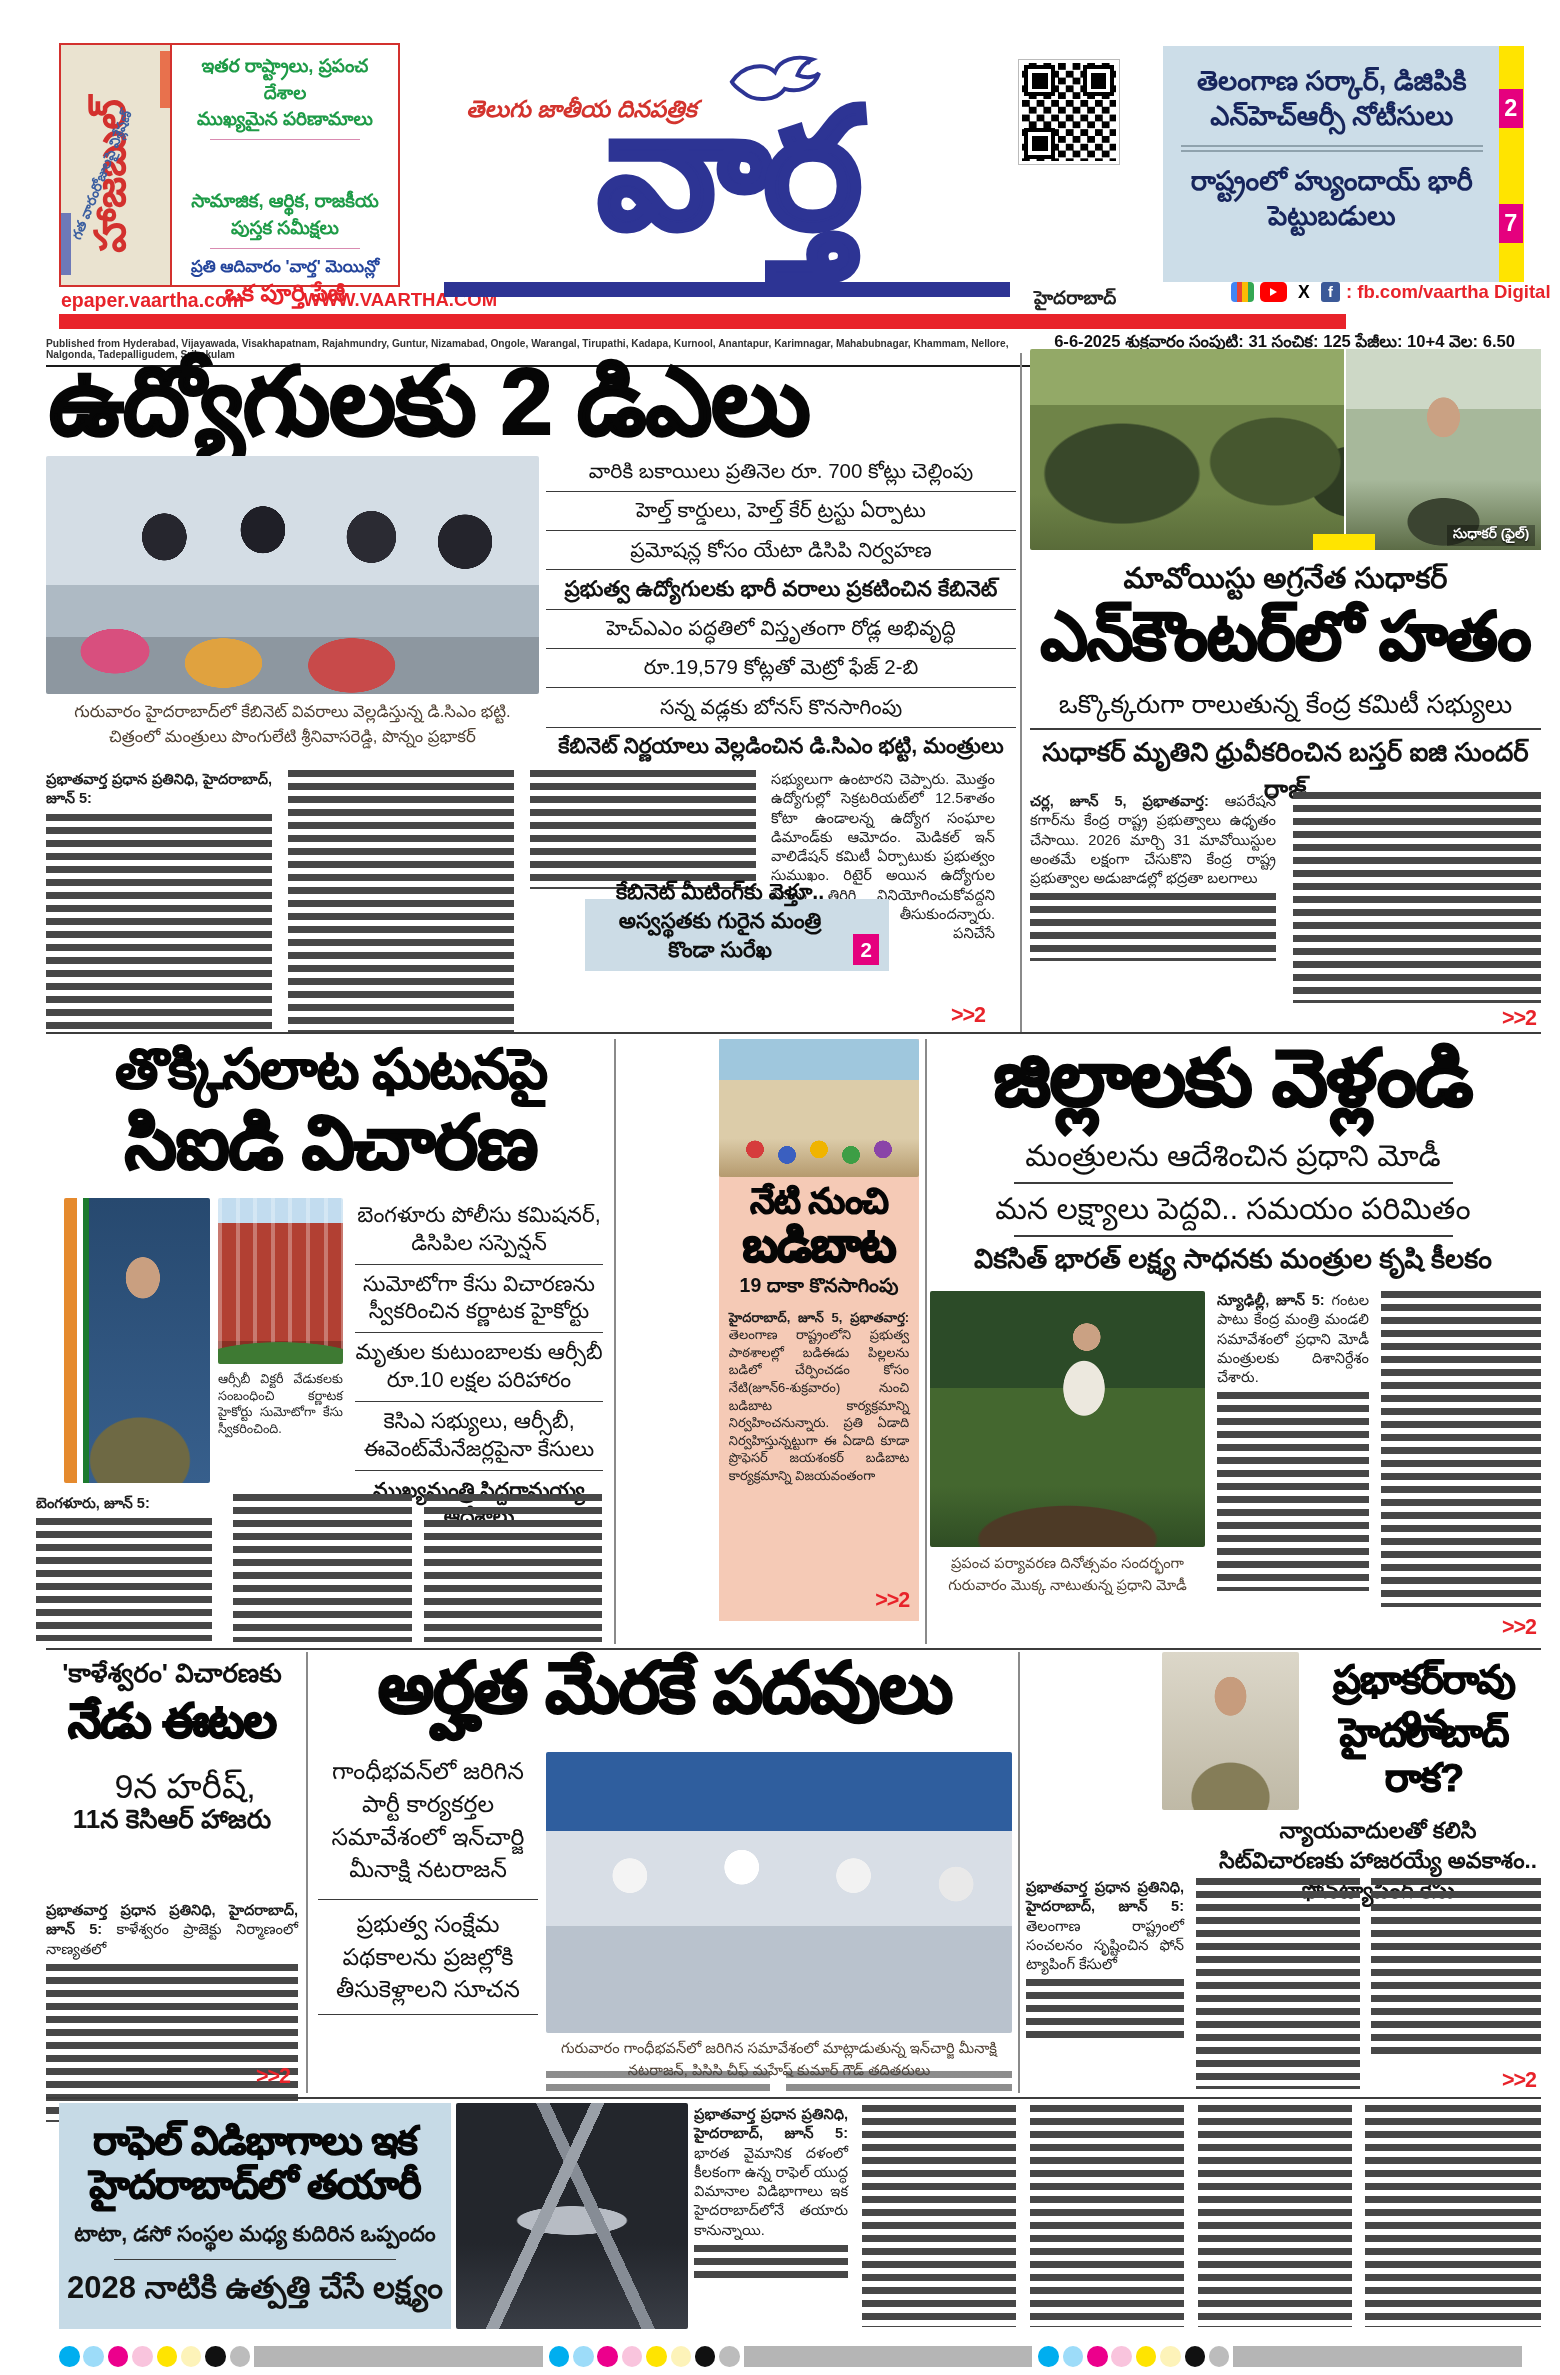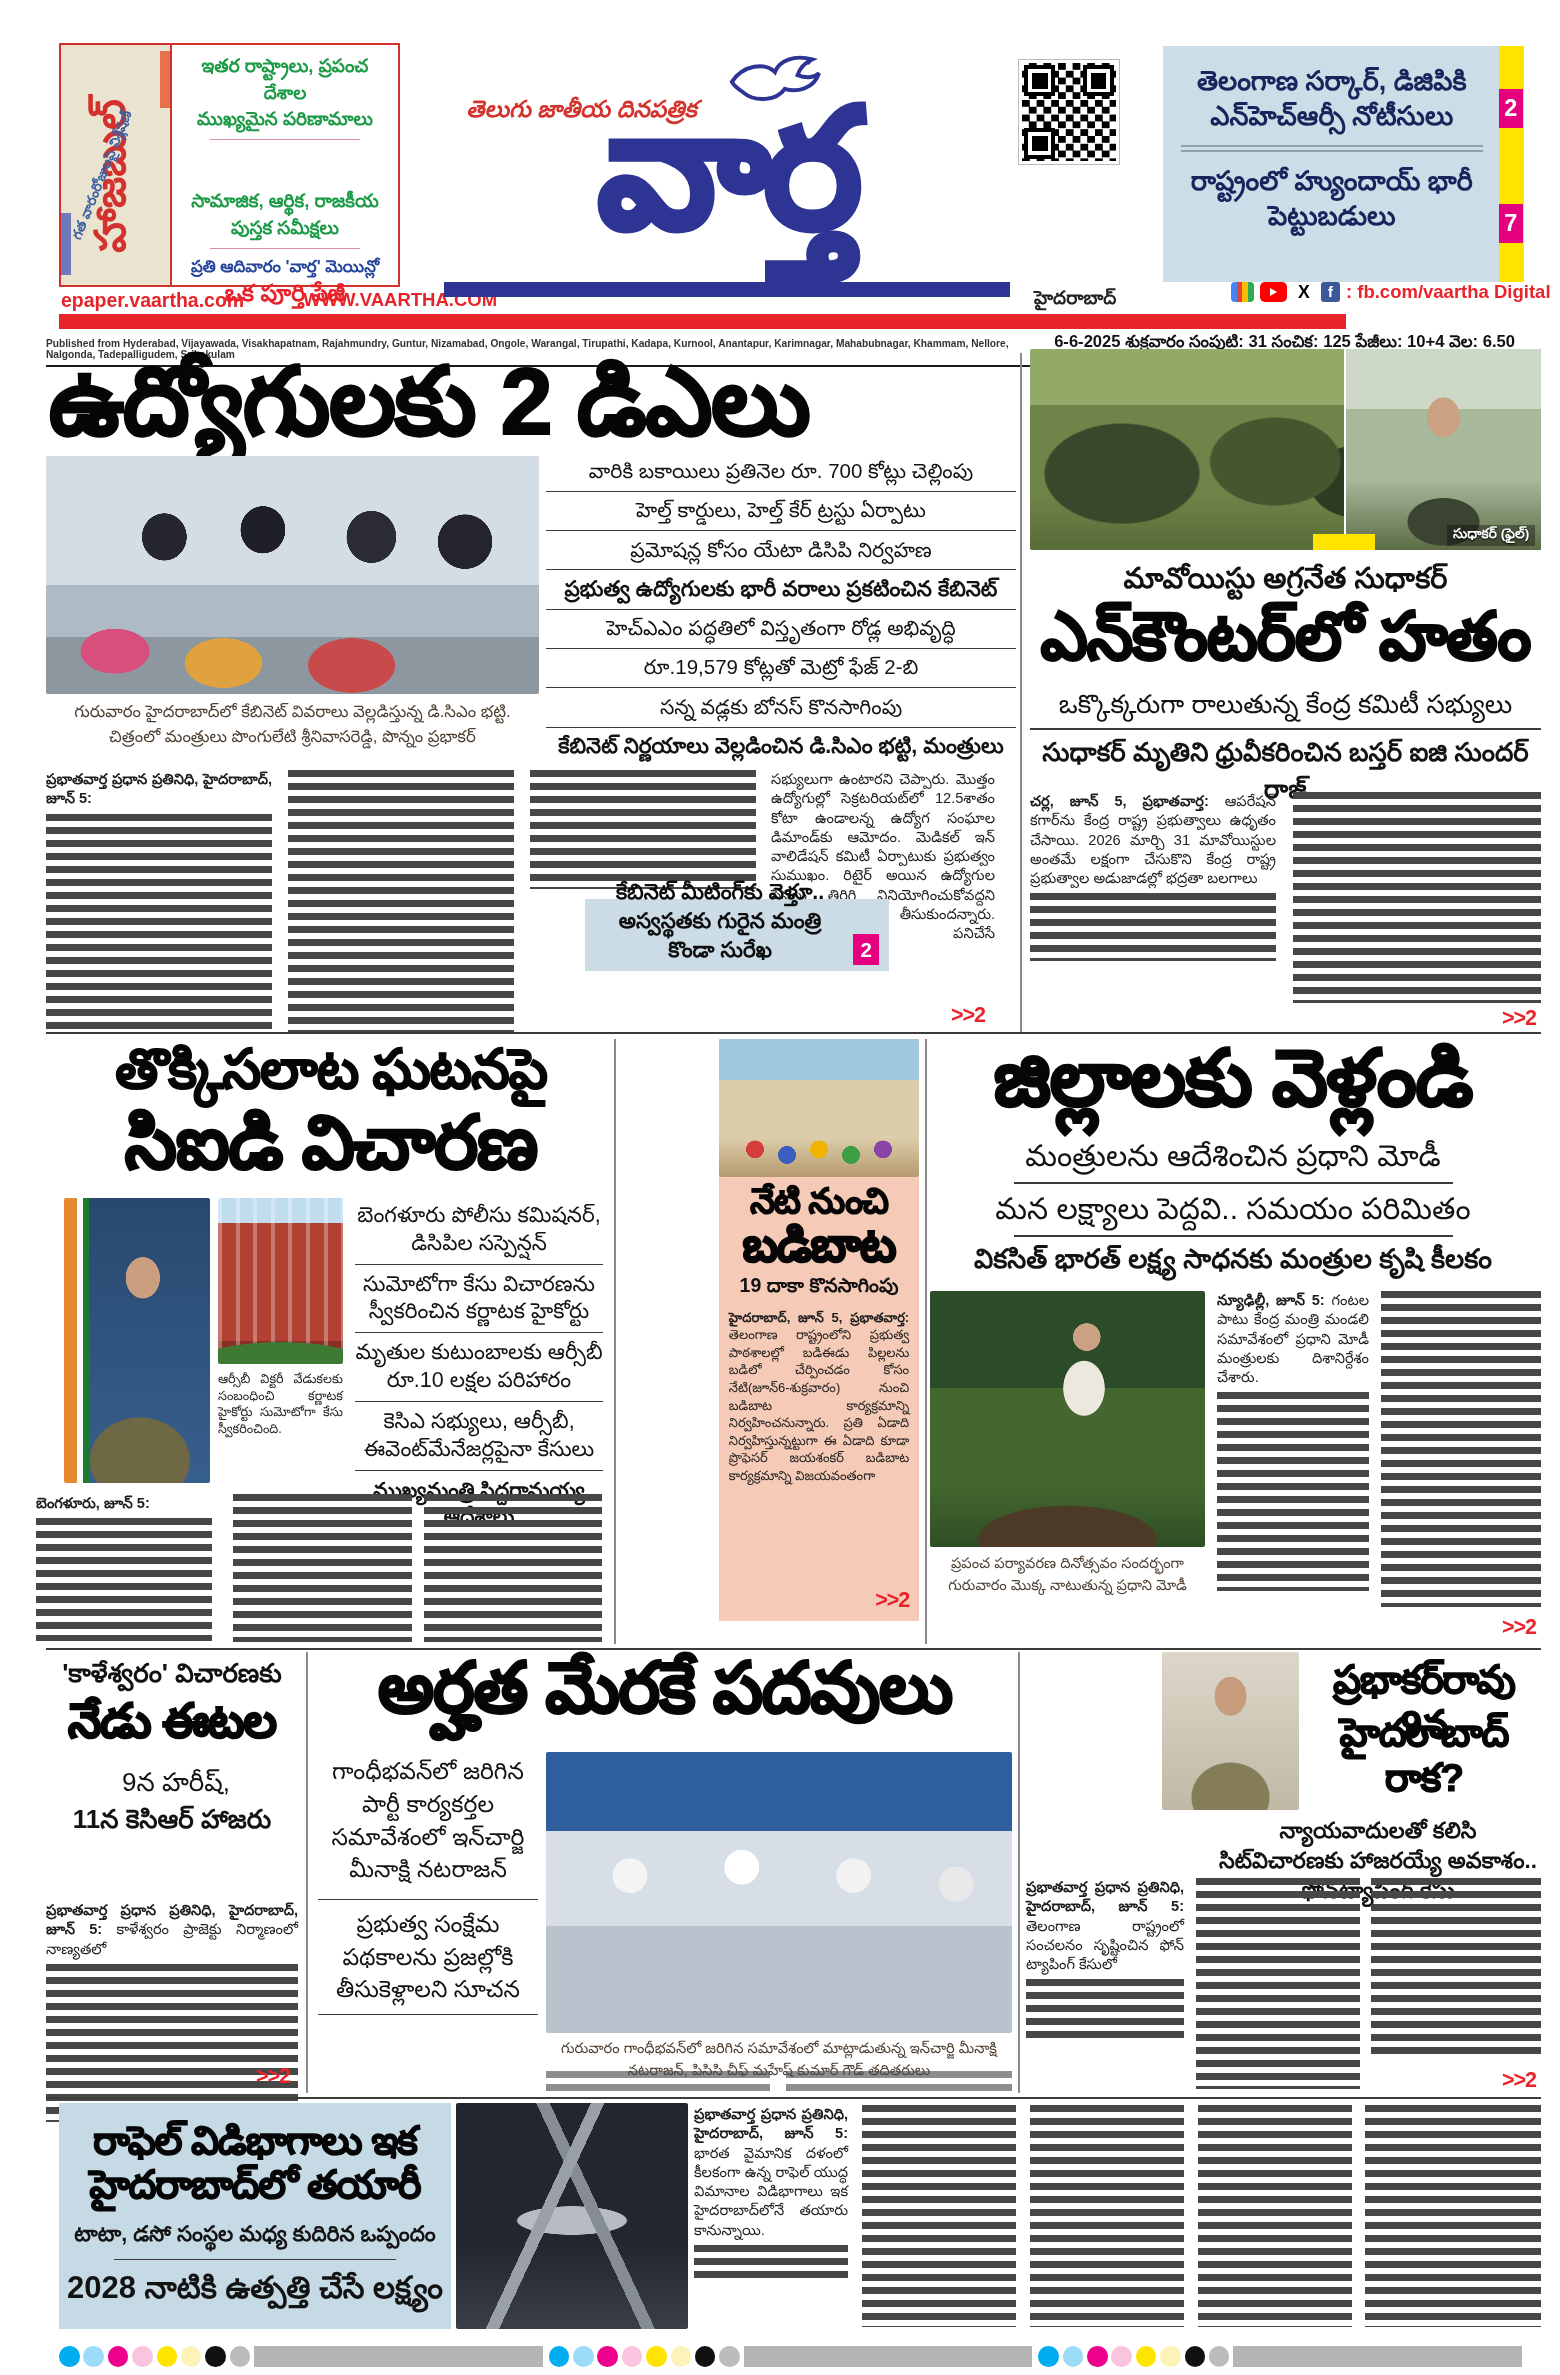--- a/index.html
+++ b/index.html
@@ -284,21 +284,21 @@
   </div>
   <div class="body-col" style="left:1381px;top:1291px;width:160px;height:351px;">
     <div class="faux" style="height:316px;"></div>
   </div>
   <span class="abs jump" style="left:1502px;top:1615px;">&gt;&gt;2</span>
 
   <div class="hairline" style="left:46px;top:1648px;width:1495px;height:2px;"></div>
 
   <div class="abs ctr kicker" style="left:46px;top:1658px;width:252px;font-size:26px;">'కాళేశ్వరం' విచారణకు</div>
   <div class="abs ctr headline stroke2" style="left:46px;top:1693px;width:252px;font-size:47px;line-height:1.2;">నేడు ఈటల</div>
-  <div class="abs ctr subhead" style="left:50px;top:1767px;width:252px;font-size:26px;">9న హరీష్,</div>
+  <div class="abs ctr subhead" style="left:59px;top:1767px;width:252px;font-size:34px;">9న హరీష్,</div>
   <div class="abs ctr subhead" style="left:46px;top:1804px;width:252px;font-size:26px;font-weight:bold;">11న కెసిఆర్ హాజరు</div>
   <div class="body-col" style="left:46px;top:1853px;width:252px;height:238px;margin-top:48px;">
     <span class="dateline">ప్రభాతవార్త ప్రధాన ప్రతినిధి, హైదరాబాద్, జూన్ 5:</span>
     <span>కాళేశ్వరం ప్రాజెక్టు నిర్మాణంలో నాణ్యతలో</span>
     <div class="faux" style="height:158px;margin-top:4.9px;"></div>
   </div>
   <span class="abs jump" style="left:256px;top:2064px;">&gt;&gt;2</span>
 
   <div class="vline" style="left:306px;top:1652px;height:441px;"></div>
   <div class="vline" style="left:1018px;top:1652px;height:441px;"></div>

